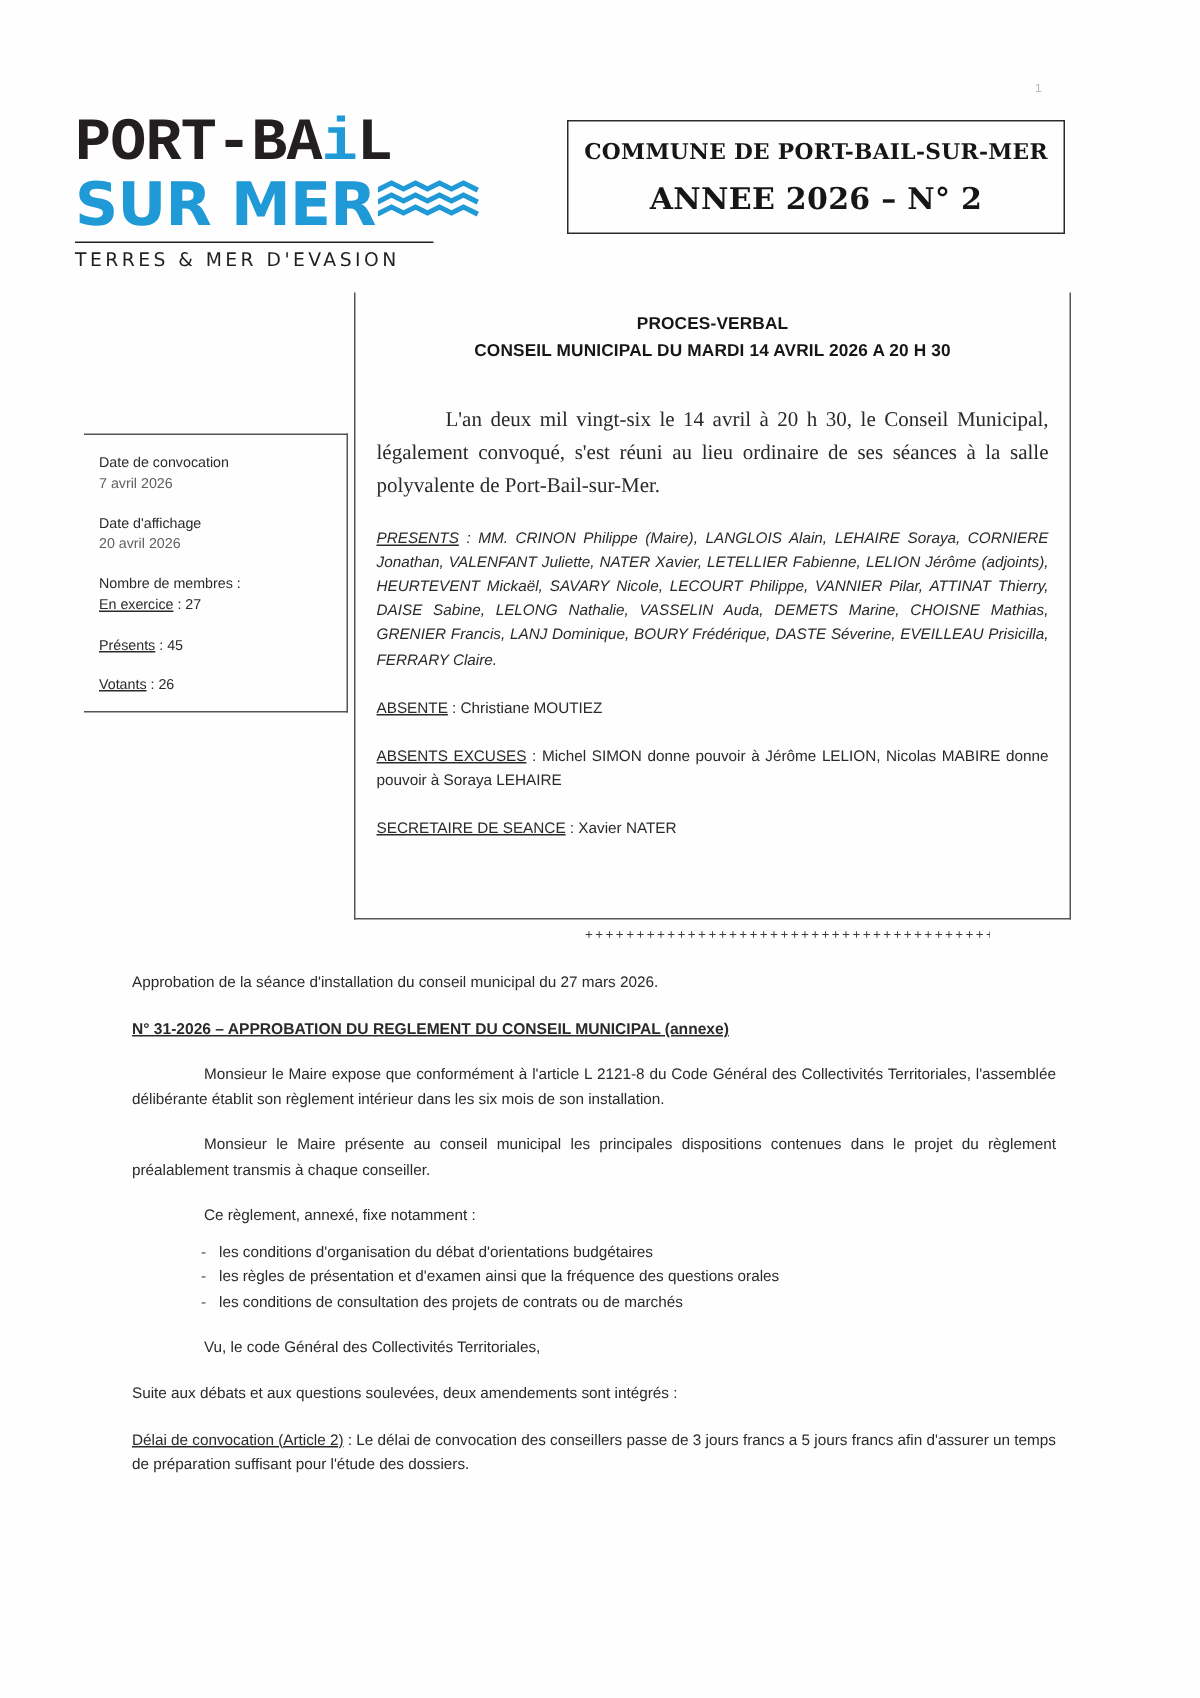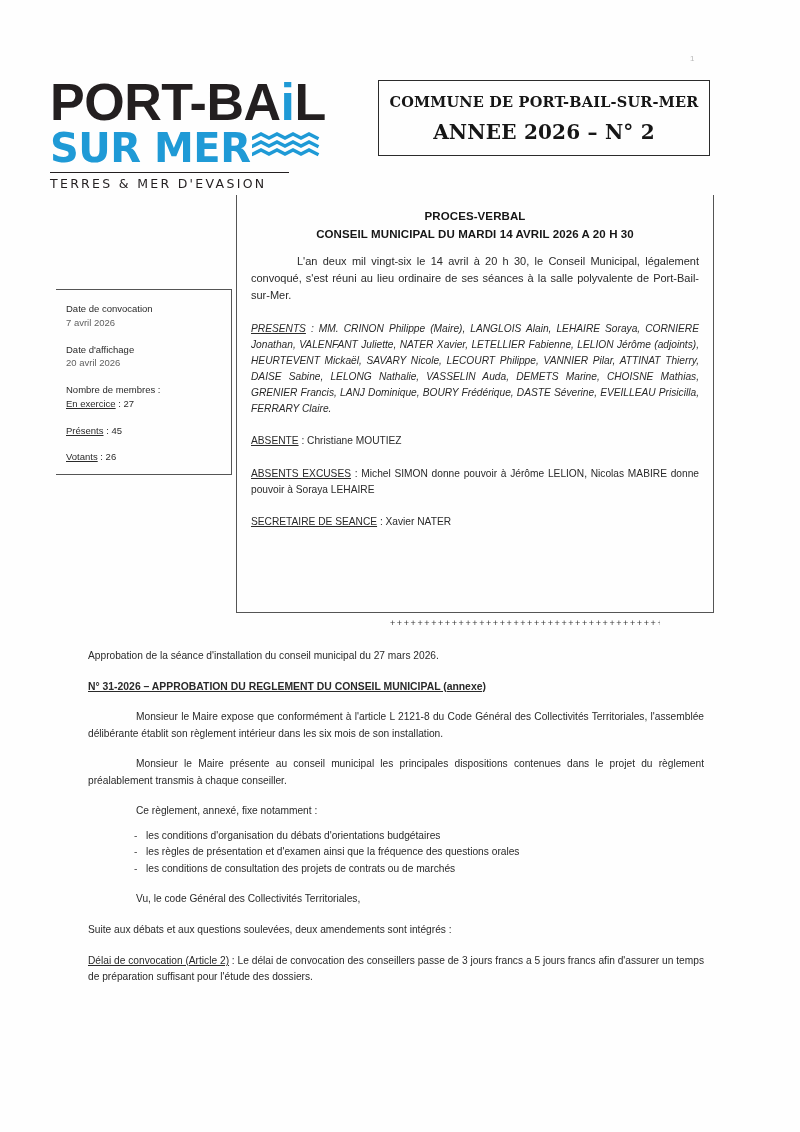--- a/index.html
+++ b/index.html
@@ -32,26 +32,26 @@
   }
 
   
   .logo {
     position: absolute;
     left: 50px;
     top: 78px;
     width: 245px;
   }
   .logo-top {
-    font-size: 52px;
+    font-size: 40px;
     font-weight: bold;
     letter-spacing: -0.5px;
     line-height: 0.95;
     color: #231f20;
-    font-family: Liberation Sans, sans-serif;
+    font-family: Liberation Mono, monospace;
     white-space: nowrap;
   }
   .logo-top .dot-i { color: #1f9ad6; }
   .logo-second {
     display: flex;
     align-items: flex-end;
     line-height: 0.95;
     margin-top: 2px;
   }
   .logo-sur-mer {
@@ -141,26 +141,27 @@
   }
   .main-title {
     text-align: center;
     font-weight: bold;
     font-size: 11.5px;
     line-height: 1.55;
     letter-spacing: 0.1px;
     color: #161616;
   }
   .intro-para {
-    margin-top: 9px;
-    font-size: 11px;
+    margin-top: 26px;
+    font-size: 14px;
     line-height: 1.58;
     text-align: justify;
     text-indent: 46px;
     color: #2a2a2a;
+    font-family: Liberation Serif, serif;
   }
   .sect {
     margin-top: 16px;
     font-size: 10.2px;
     line-height: 1.58;
     text-align: justify;
     color: #2a2a2a;
   }
   .sect .hd {
     text-decoration: underline;
@@ -298,21 +299,21 @@
 
     <p class="heading-line"><span class="bold-ul">N° 31-2026 – APPROBATION DU REGLEMENT DU CONSEIL MUNICIPAL (annexe)</span></p>
 
     <p class="indent">Monsieur le Maire expose que conformément à l'article L 2121-8 du Code Général des Collectivités Territoriales, l'assemblée délibérante établit son règlement intérieur dans les six mois de son installation.</p>
 
     <p class="indent">Monsieur le Maire présente au conseil municipal les principales dispositions contenues dans le projet du règlement préalablement transmis à chaque conseiller.</p>
 
     <p class="indent tight">Ce règlement, annexé, fixe notamment :</p>
 
     <ul class="bullets">
-      <li>les conditions d'organisation du débats d'orientations budgétaires</li>
+      <li>les conditions d'organisation du débat d'orientations budgétaires</li>
       <li>les règles de présentation et d'examen ainsi que la fréquence des questions orales</li>
       <li>les conditions de consultation des projets de contrats ou de marchés</li>
     </ul>
 
     <p class="indent">Vu, le code Général des Collectivités Territoriales,</p>
 
     <p>Suite aux débats et aux questions soulevées, deux amendements sont intégrés :</p>
 
     <p><span class="ul">Délai de convocation (Article 2)</span><span> : Le délai de convocation des conseillers passe de 3 jours francs a 5 jours francs afin d'assurer un temps de préparation suffisant pour l'étude des dossiers.</span></p>
   </div>

